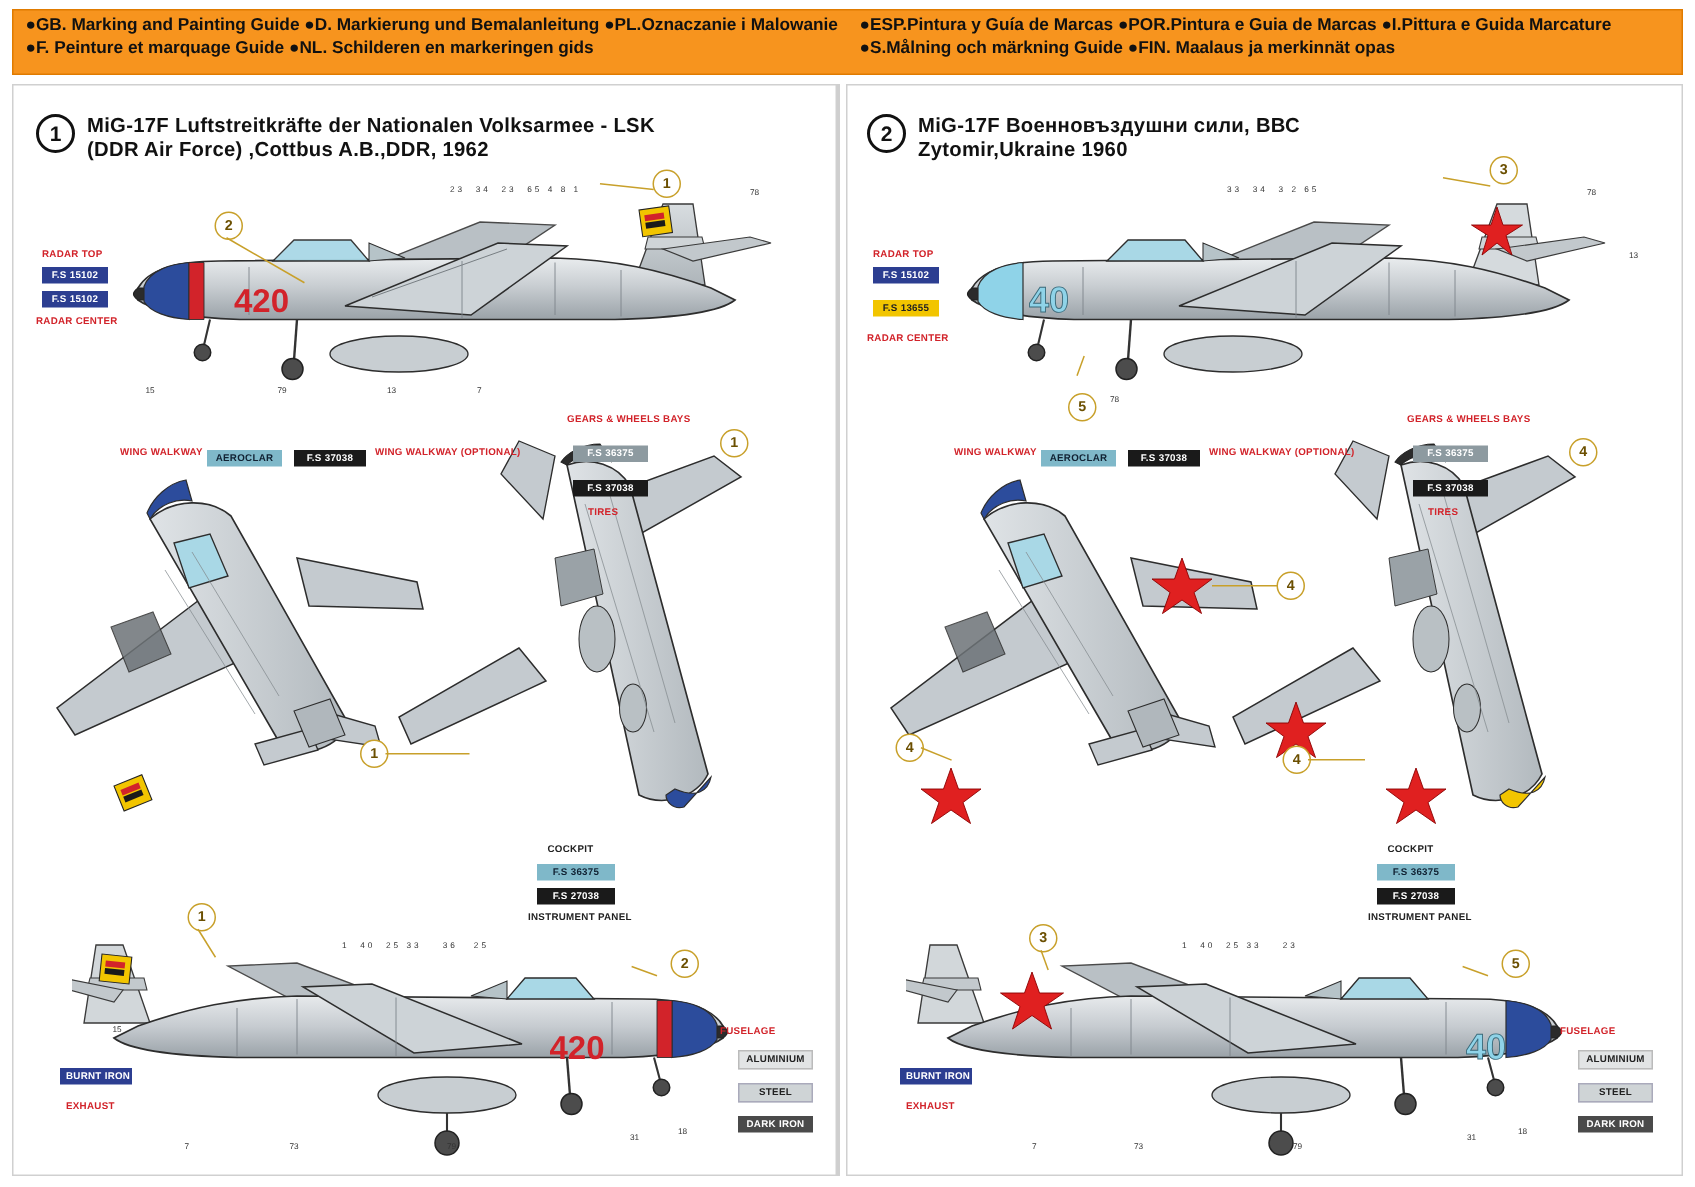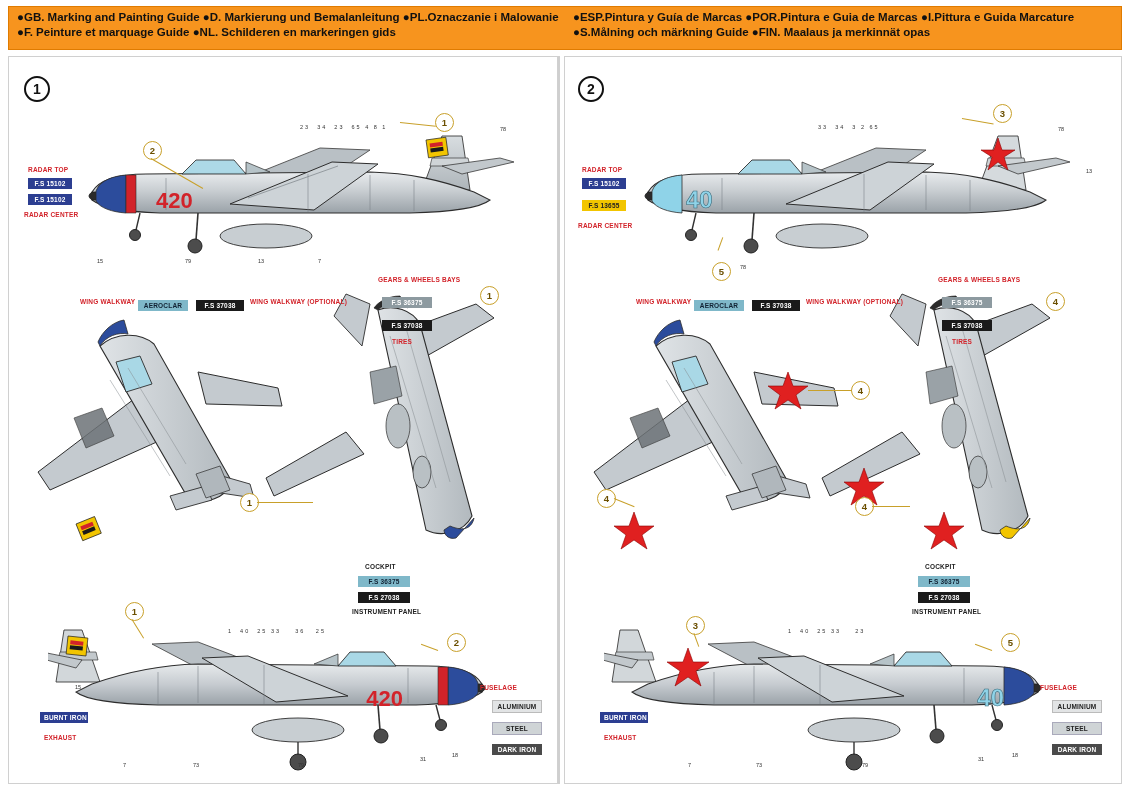--- a/index.html
+++ b/index.html
@@ -90,24 +90,32 @@
     <div class="banner-col">●GB.  Marking and Painting Guide ●D. Markierung und Bemalanleitung ●PL.Oznaczanie i Malowanie ●F. Peinture et marquage Guide ●NL. Schilderen en markeringen gids</div>
     <div class="banner-col right">●ESP.Pintura y Guía de Marcas ●POR.Pintura e Guia de Marcas ●I.Pittura e Guida Marcature ●S.Målning och märkning Guide ●FIN. Maalaus ja merkinnät opas</div>
   </div>
 
   <div class="panel panel-left"></div>
   <div class="panel panel-right"></div>
   <div class="divider"></div>
 
   <div class="title-row" style="left:24px;top:76px;width:500px;">
     <div class="num-circle">1</div>
+    <div class="title-txt">
+      <span>MiG-17F Luftstreitkräfte der Nationalen Volksarmee - LSK</span>
+      <span class="l2">(DDR Air Force) ,Cottbus A.B.,DDR, 1962</span>
+    </div>
   </div>
 
   <div class="title-row" style="left:578px;top:76px;width:500px;">
     <div class="num-circle">2</div>
+    <div class="title-txt">
+      <span>MiG-17F Военновъздушни сили, ВВС</span>
+      <span class="l2">Zytomir,Ukraine 1960</span>
+    </div>
   </div>
 
   <div class="plane" style="left:70px;top:118px;">
     <svg width="470" height="150" viewBox="0 0 470 150">
       <defs>
         <linearGradient id="alu1" x1="0" y1="0" x2="0" y2="1">
           <stop offset="0%" stop-color="#e9ecee"></stop>
             <stop offset="45%" stop-color="#c9ced2"></stop>
           <stop offset="100%" stop-color="#9aa2a8"></stop>
         </linearGradient>

